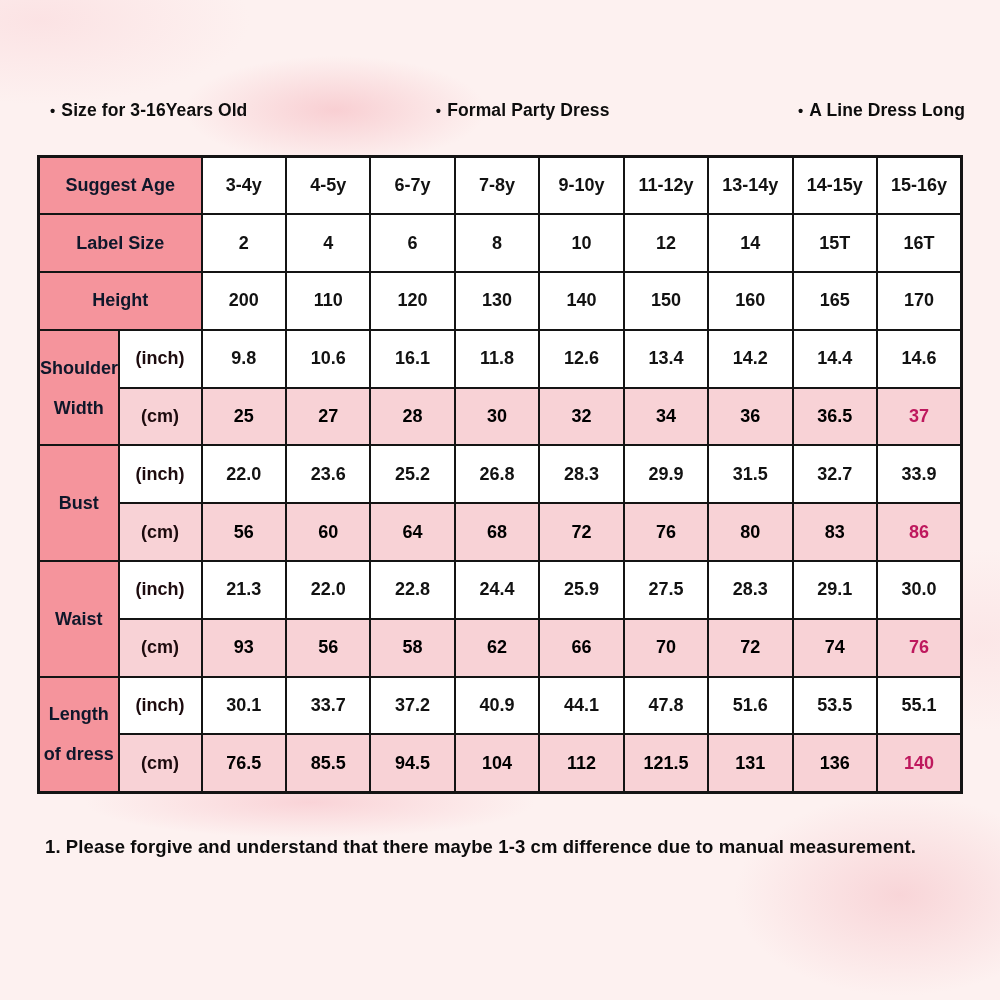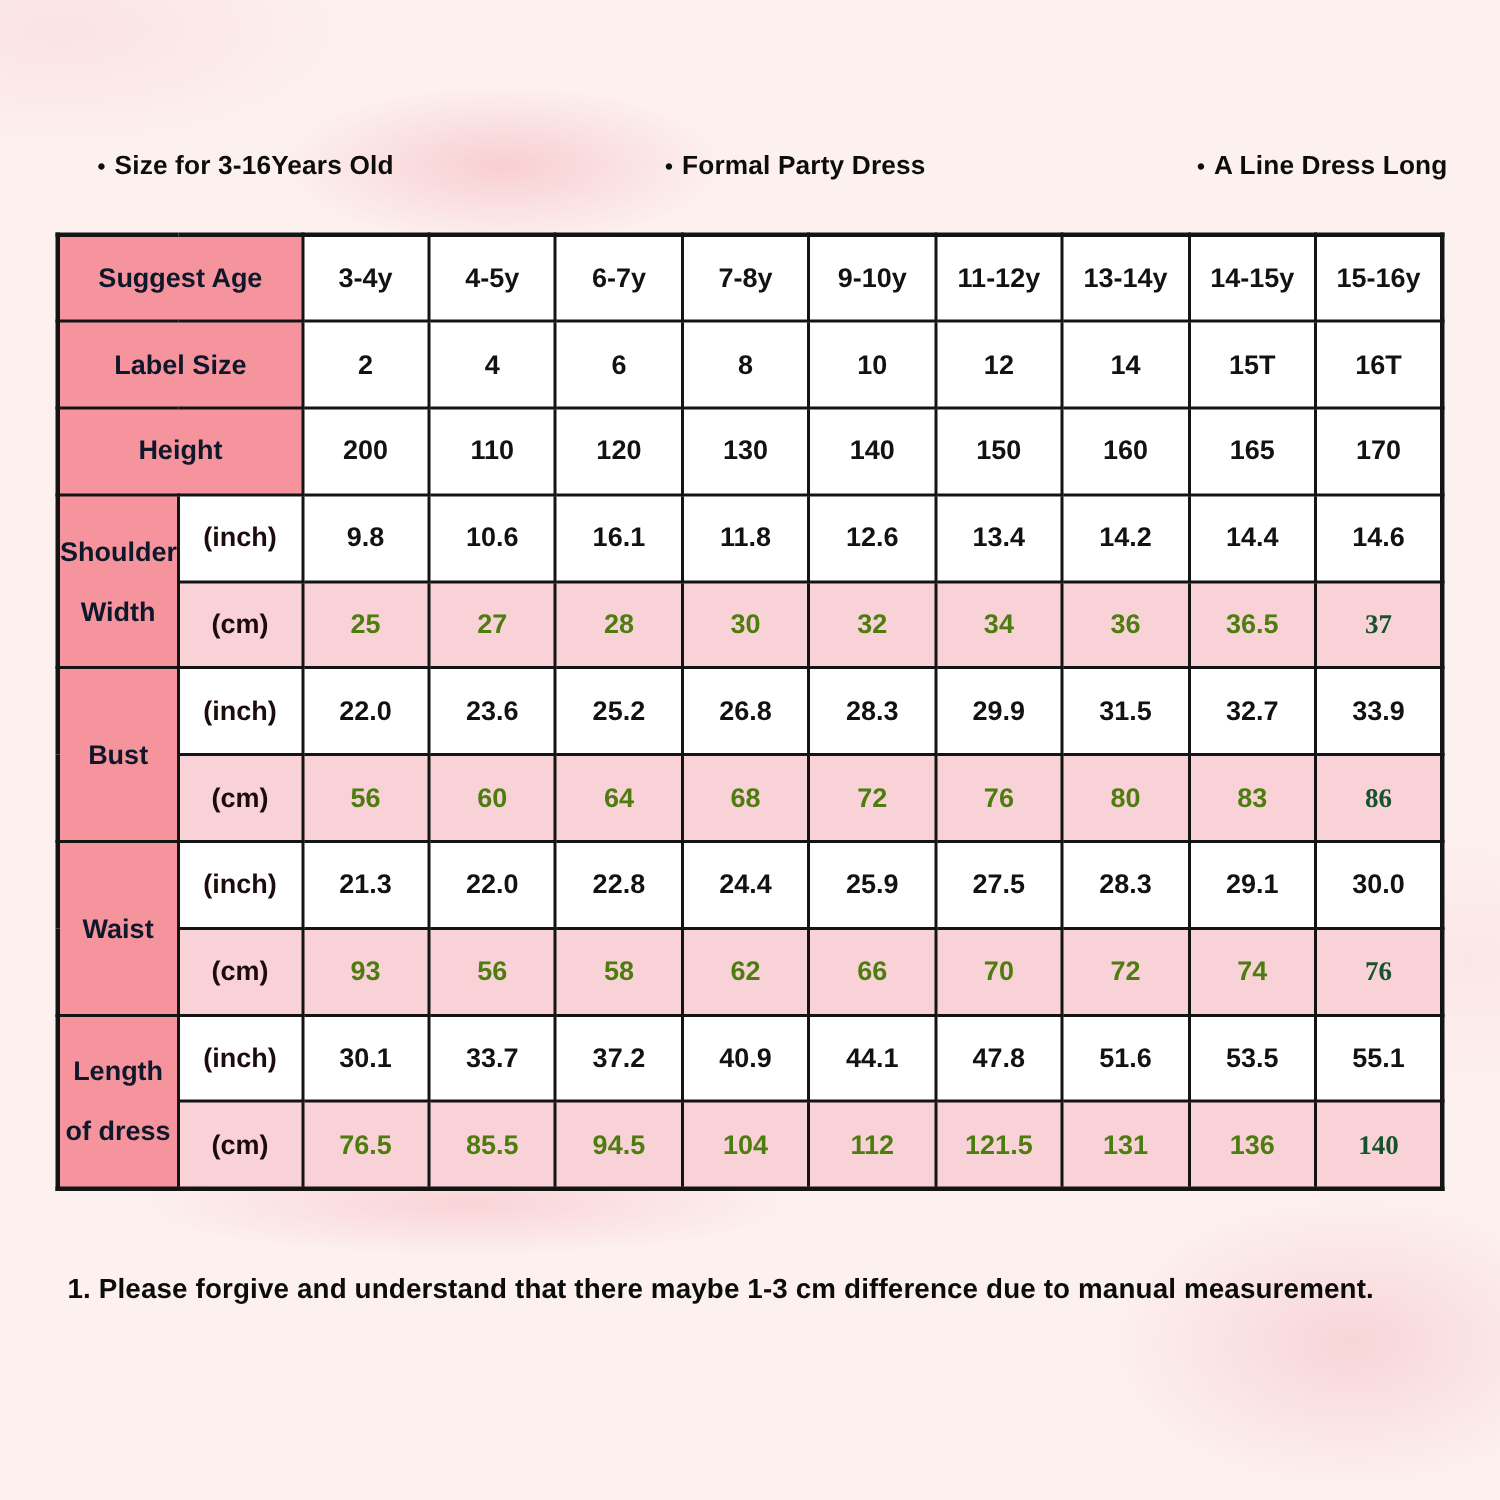--- a/index.html
+++ b/index.html
@@ -13,21 +13,21 @@
       radial-gradient(ellipse 210px 75px at 335px 110px, rgba(248,205,209,.95), rgba(248,205,209,0) 72%),
       radial-gradient(ellipse 300px 120px at 40px 20px,  rgba(251,223,225,.8), rgba(251,223,225,0) 70%),
       radial-gradient(ellipse 300px 48px at 310px 802px, rgba(249,206,211,.85), rgba(249,206,211,0) 75%),
       radial-gradient(ellipse 230px 140px at 900px 895px, rgba(247,206,210,.8), rgba(247,206,210,0) 72%),
       radial-gradient(ellipse 260px 130px at 980px 640px, rgba(250,220,222,.5), rgba(250,220,222,0) 70%);
   }
 
   .top-labels {
     position:absolute; top:100px; left:0; right:0;
     display:flex; justify-content:space-between;
-    padding:0 35px 0 65px;
+    padding:0 35px 0 50px;
     font-size:17.5px; font-weight:700; color:#0d0d0d;
     letter-spacing:.1px;
   }
   .top-label .bullet { font-size:15px; margin-right:6px; }
 
   table.size-chart {
     position:absolute; left:37px; top:155px;
     width:926px; table-layout:fixed;
     border-collapse:collapse;
     border:3px solid #141414;
@@ -39,29 +39,29 @@
     text-align:center; vertical-align:middle;
     font-size:18px; font-weight:700;
     padding:0;
   }
   .label-cell  { background:#F5949C; color:#0f172a; }
   .label-cell .lbl-line { line-height:40px; }
   .unit-cell   { color:#1d0b0e; }
   .unit-inch   { background:#ffffff; }
   .unit-cm     { background:#F8D2D6; }
   .val         { background:#ffffff; color:#121212; }
-  .cm-val      { background:#F8D2D6; color:#4d7c0f; }
-  .cm-val.red  { color:#14532d;font-family:Liberation Serif, serif; }
+  .cm-val      { background:#F8D2D6; color:#000000; }
+  .cm-val.red  { color:#be185d; }
 
   .notes {
     position:absolute; left:45px; top:832px; right:30px;
     font-size:18.5px; font-weight:700; color:#0c0c0c;
     letter-spacing:.1px;
   }
-  .notes p { margin:16px 0 25px 0; line-height:22px; }
+  .notes p { margin:4px 0 25px 0; line-height:22px; }
 </style>
 </head>
 <body>
 
 <div class="top-labels">
   <div class="top-label"><span class="bullet">•</span><span>Size for 3-16Years Old</span></div>
   <div class="top-label"><span class="bullet">•</span><span>Formal Party Dress</span></div>
   <div class="top-label"><span class="bullet">•</span><span>A Line Dress Long</span></div>
 </div>
 

